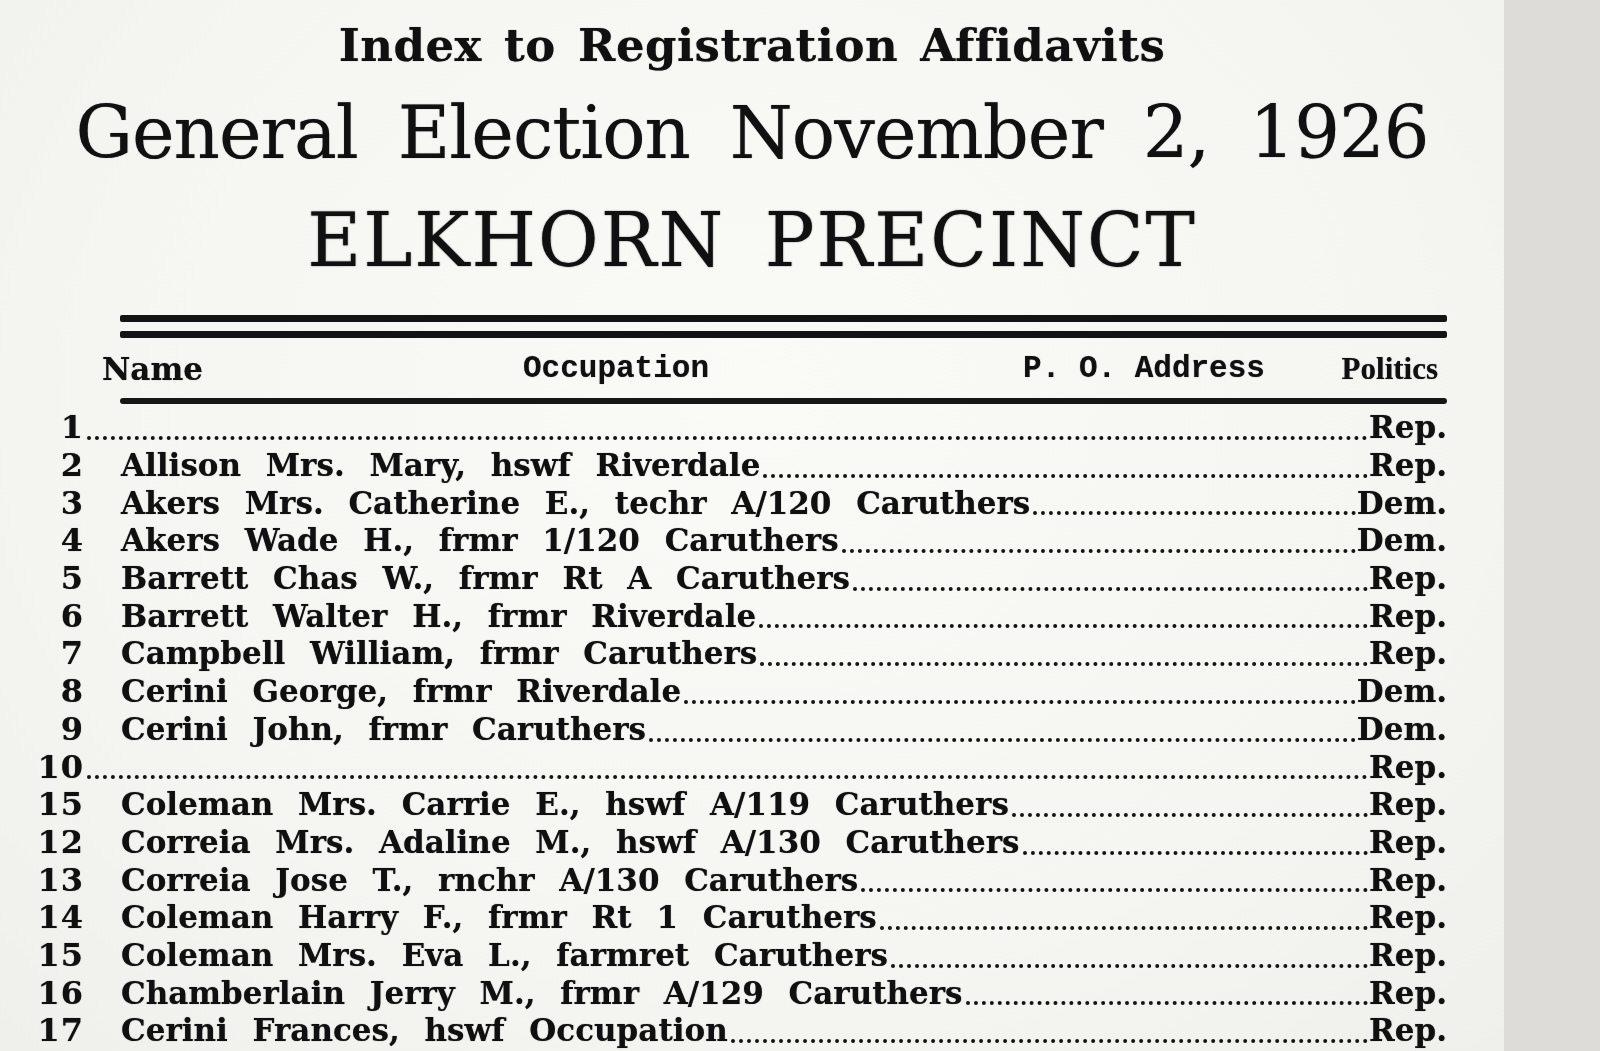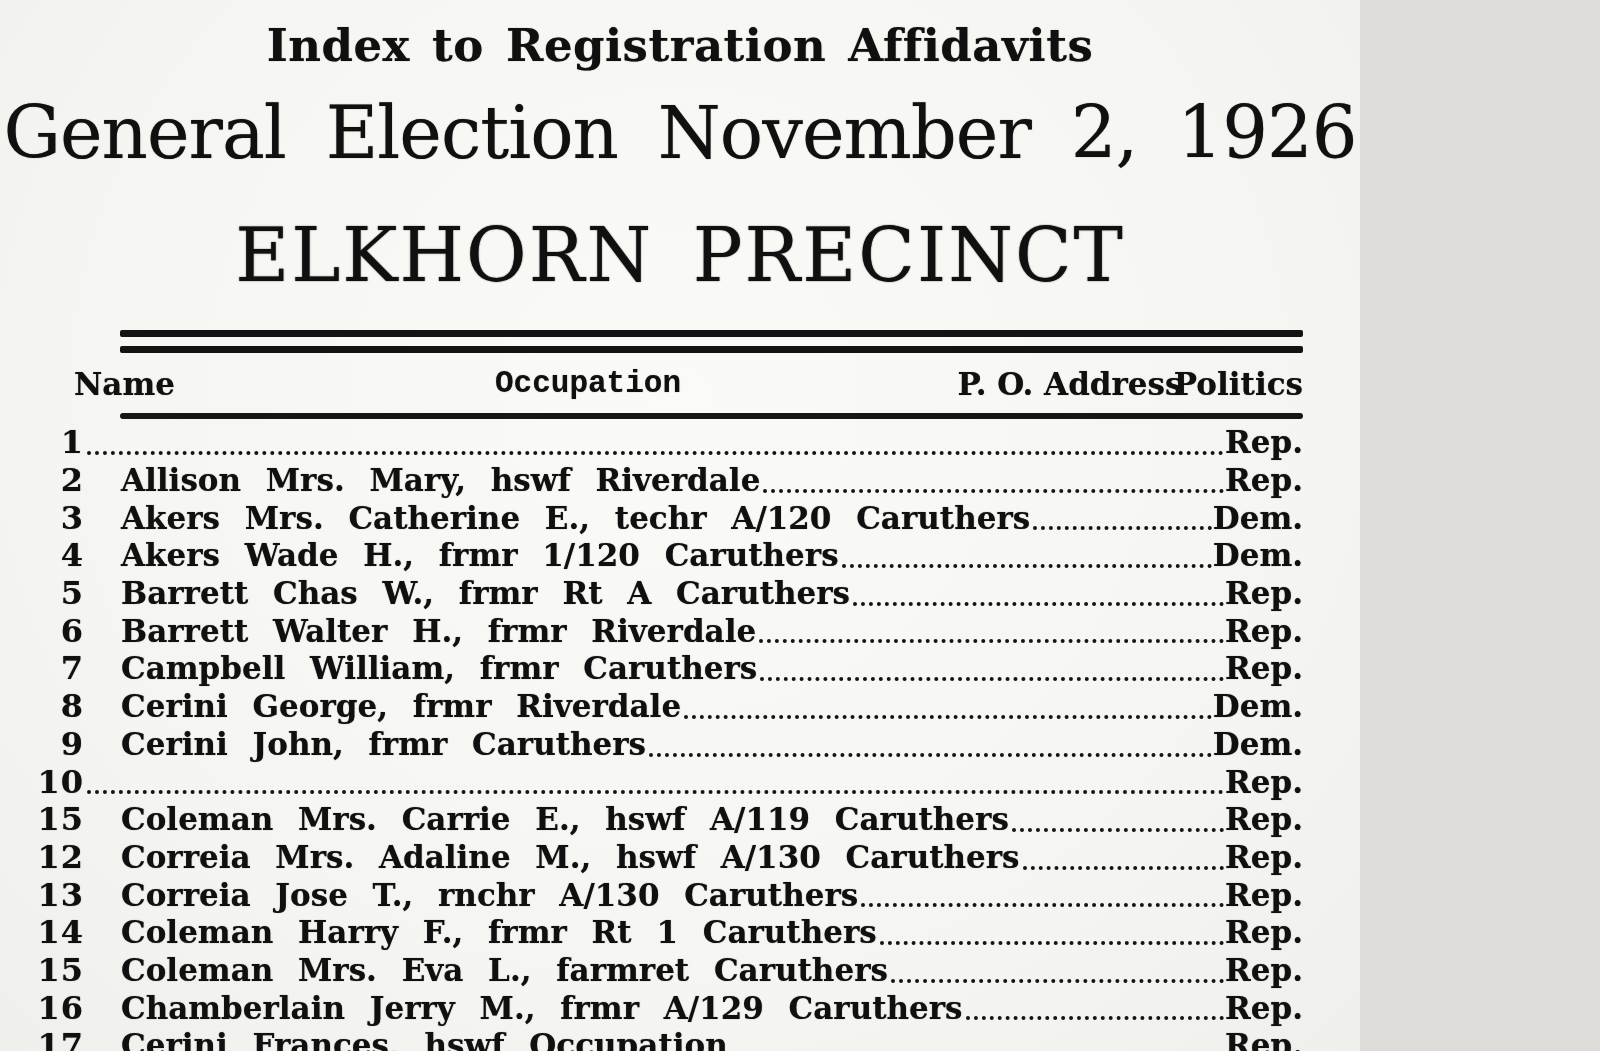--- a/index.html
+++ b/index.html
@@ -1,19 +1,19 @@
 <!DOCTYPE html>
 <html><head>
 <meta charset="utf-8">
 <style>
   html, body { margin: 0; padding: 0; background: #dddcd8; }
 
   .page {
     position: relative;
-    width: 1360px;
+    width: 1504px;
     height: 1051px;
     overflow: hidden;
     background: #f6f6f3;
     background-image: radial-gradient(ellipse at 50% 38%, #fafaf7 0%, #f5f5f2 62%, #efefeb 100%);
     color: #101010;
     font-family: "DejaVu Serif", serif;
     text-shadow: 0 0 1px rgba(12,12,12,0.55);
   }
 
   .title-index {
@@ -30,47 +30,47 @@
     margin-top: 24px;
     text-align: center;
     font-size: 72px;
     font-weight: 400;
     letter-spacing: -1px;
     word-spacing: 18px;
     line-height: 1.05;
   }
 
   .title-precinct {
-    margin-top: 47px;
+    margin-top: 32px;
     text-align: center;
     font-size: 74px;
     font-weight: 400;
     letter-spacing: 2px;
     word-spacing: 14px;
     line-height: 1.0;
     text-shadow: 0 0 1.4px rgba(12,12,12,0.8);
   }
 
   .rule-wrap { margin: 38px 57px 0 120px; }
   .rule      { height: 7px; background: #131313; border-radius: 2px; }
   .rule + .rule { margin-top: 9px; }
 
   .thead {
     position: relative;
-    margin: 13px 57px 0 72px;
+    margin: 13px 57px 0 100px;
     height: 38px;
     font-size: 31px;
     font-weight: 700;
     white-space: nowrap;
   }
   .th { position: absolute; top: 0; }
   .th-name { left: 2px; }
   .th-occupation { left: 516px; transform: translateX(-50%); font-family: Liberation Mono, monospace; }
-  .th-address    { left: 998px; transform: translateX(-50%); }
-  .th-politics   { right: 0; }
+  .th-address    { left: 1044px; transform: translateX(-50%); font-family: Liberation Mono, monospace; }
+  .th-politics   { right: 9px; font-family: Liberation Serif, serif; }
 
   .thead-rule {
     margin: 9px 57px 0 120px;
     height: 6px;
     background: #161616;
     border-radius: 3px;
   }
 
   .tbody { margin: 5px 57px 0 0; }
 

